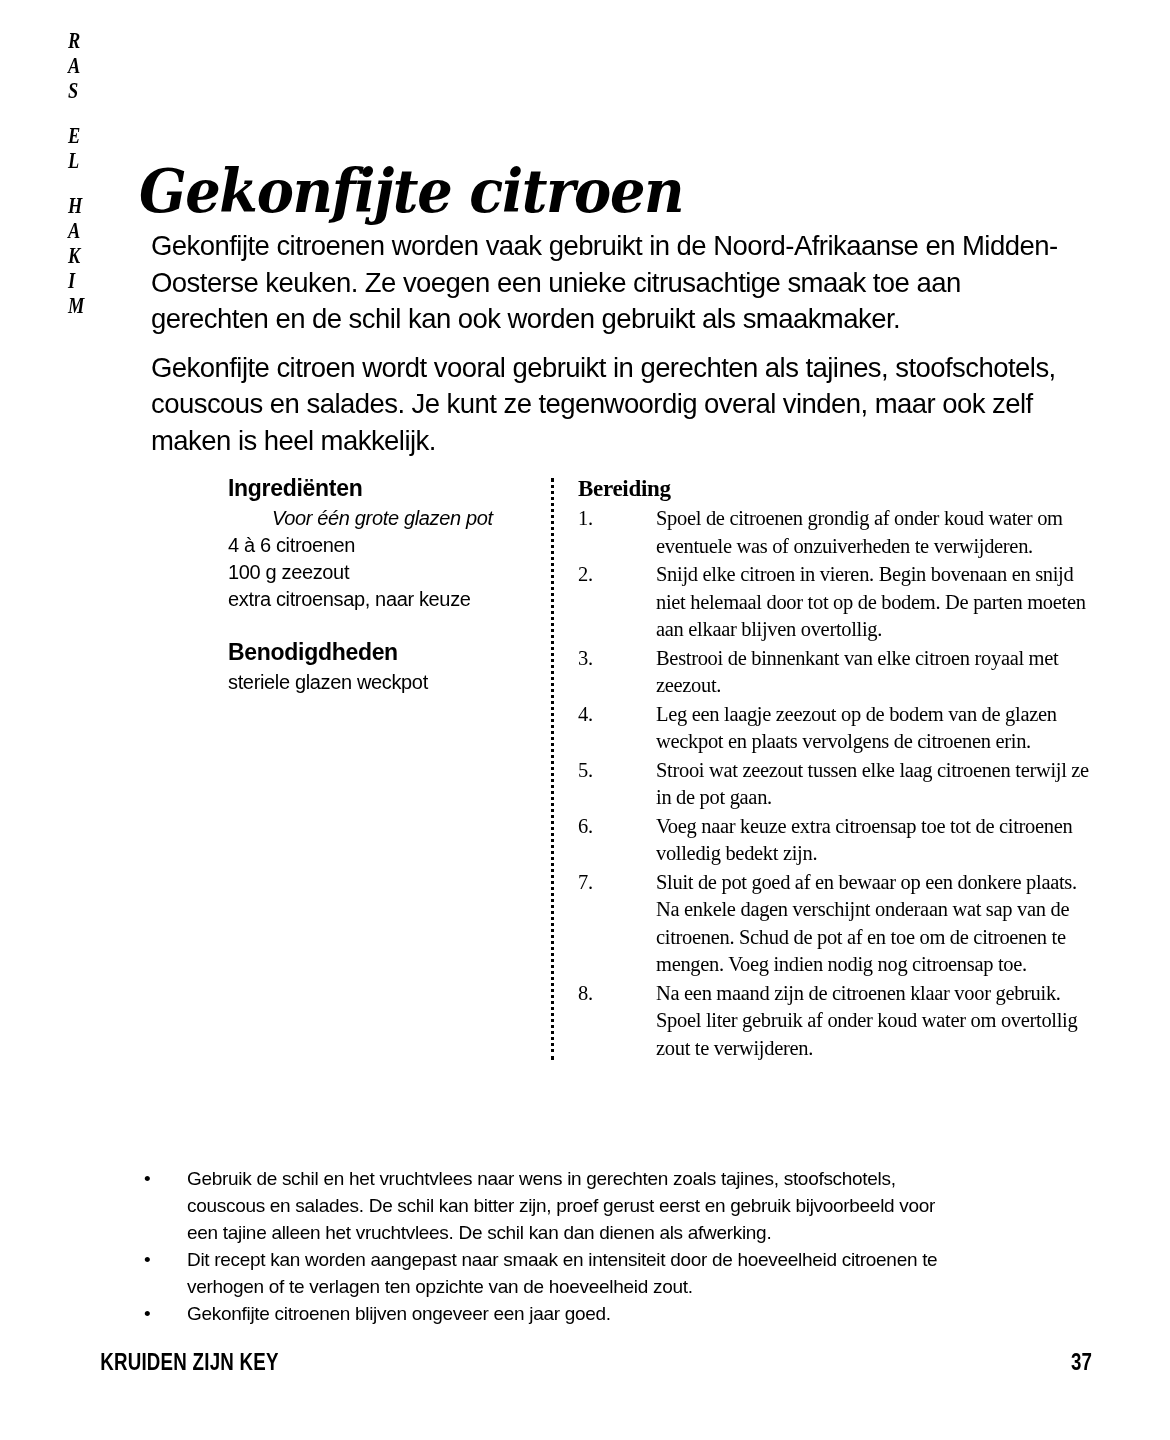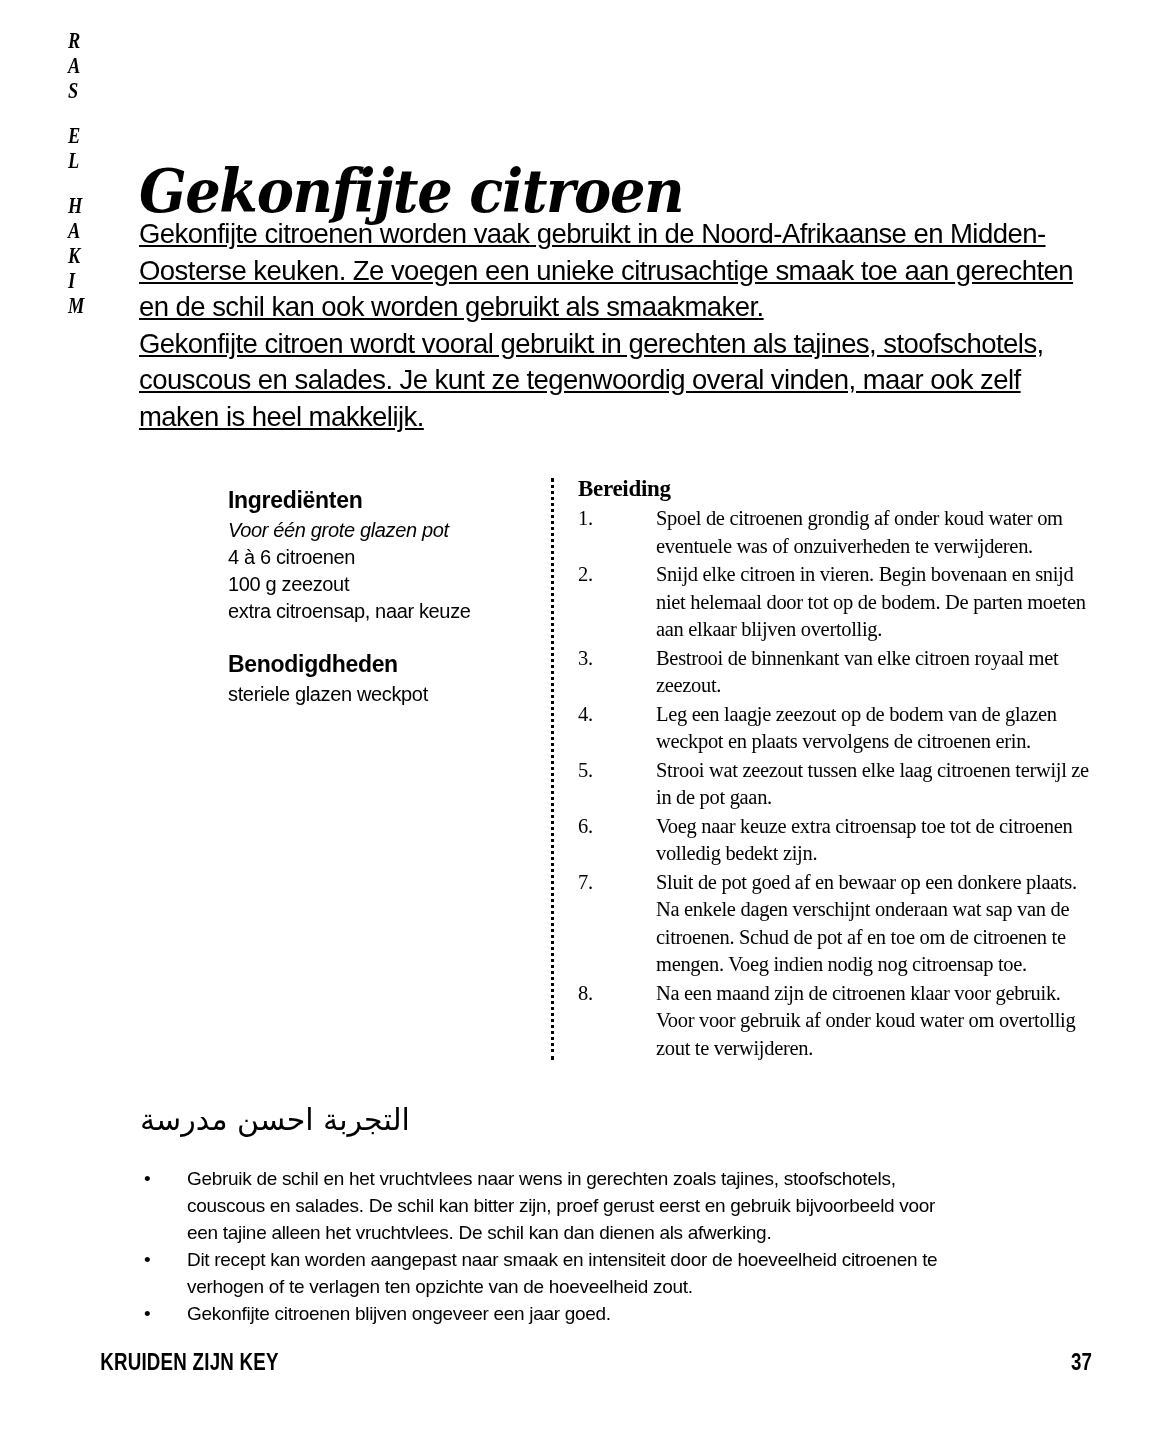--- a/index.html
+++ b/index.html
@@ -69,42 +69,42 @@
   
   .intro {
     position: absolute;
     left: 139px;
     top: 216px;
     width: 945px;
     font-size: 27.5px;
     line-height: 36.5px;
     letter-spacing: -0.55px;
   }
-  .intro p { margin: 0; text-decoration: underline; }
+  .intro p { margin: 12px; }
 
   
   .cols {
     position: absolute;
     left: 0;
     top: 474px;
     width: 1170px;
   }
   .divider {
     position: absolute;
     left: 551px;
     top: 4px;
     width: 0;
     height: 582px;
     border-left: 3px dotted #000;
   }
 
   .col-ingredients {
     position: absolute;
     left: 228px;
-    top: 12px;
+    top: 0;
     width: 300px;
   }
   .col-steps {
     position: absolute;
     left: 578px;
     top: 0;
     width: 522px;
     font-family: Liberation Serif, serif;
   }
 
@@ -113,20 +113,21 @@
     font-size: 23px;
     line-height: 29px;
     font-weight: bold;
     letter-spacing: -0.3px;
   }
   .ing-sub {
     font-style: italic;
     font-size: 20px;
     line-height: 27px;
     letter-spacing: -0.35px;
+    margin-left: 44px;
   }
   .ing-line {
     font-size: 20px;
     line-height: 27px;
     letter-spacing: -0.35px;
   }
   .spacer-block { height: 25px; }
 
   
   ol.steps {
@@ -285,27 +286,26 @@
         <li>
           <span class="num">6.</span>
           <span class="txt">Voeg naar keuze extra citroensap toe tot de citroenen volledig bedekt zijn.</span>
         </li>
         <li>
           <span class="num">7.</span>
           <span class="txt">Sluit de pot goed af en bewaar op een donkere plaats. Na enkele dagen verschijnt onderaan wat sap van de citroenen. Schud de pot af en toe om de citroenen te mengen. Voeg indien nodig nog citroensap toe.</span>
         </li>
         <li>
           <span class="num">8.</span>
-          <span class="txt">Na een maand zijn de citroenen klaar voor gebruik. Voor voor gebruik af onder koud water om overtollig zout te verwijderen.</span>
+          <span class="txt">Na een maand zijn de citroenen klaar voor gebruik. Spoel liter gebruik af onder koud water om overtollig zout te verwijderen.</span>
         </li>
       </ol>
     </div>
   </div>
 
-  <div class="arabic">التجربة احسن مدرسة</div>
 
   <div class="notes">
     <div class="note-row">
       <span class="bullet">•</span>
       <span class="note-text">Gebruik de schil en het vruchtvlees naar wens in gerechten zoals tajines, stoofschotels, couscous en salades. De schil kan bitter zijn, proef gerust eerst en gebruik bijvoorbeeld voor een tajine alleen het vruchtvlees. De schil kan dan dienen als afwerking.</span>
     </div>
     <div class="note-row">
       <span class="bullet">•</span>
       <span class="note-text">Dit recept kan worden aangepast naar smaak en intensiteit door de hoeveelheid citroenen te verhogen of te verlagen ten opzichte van de hoeveelheid zout.</span>
     </div>

